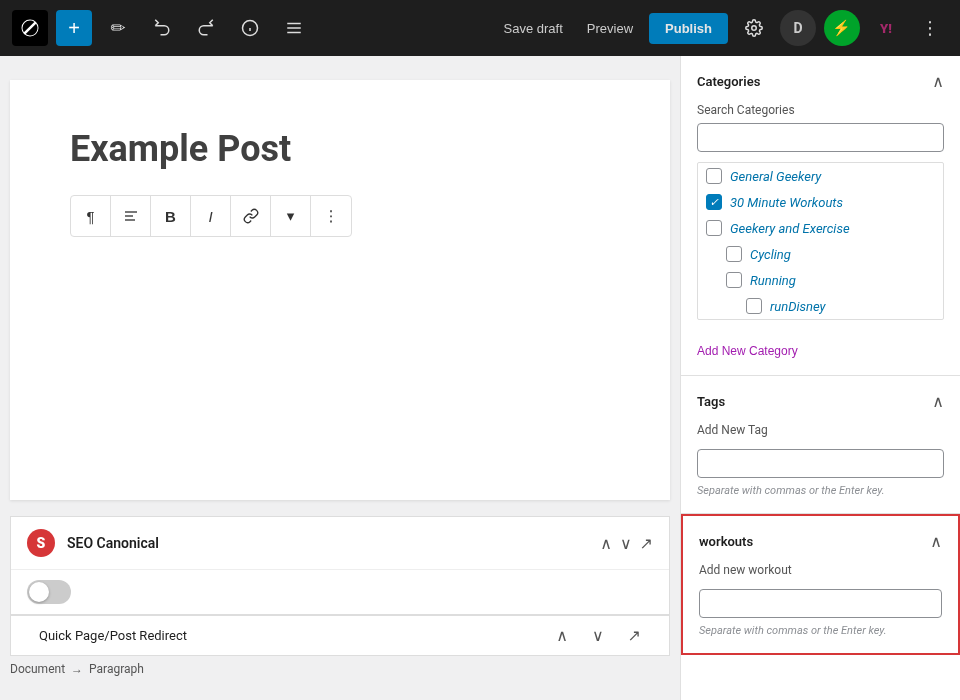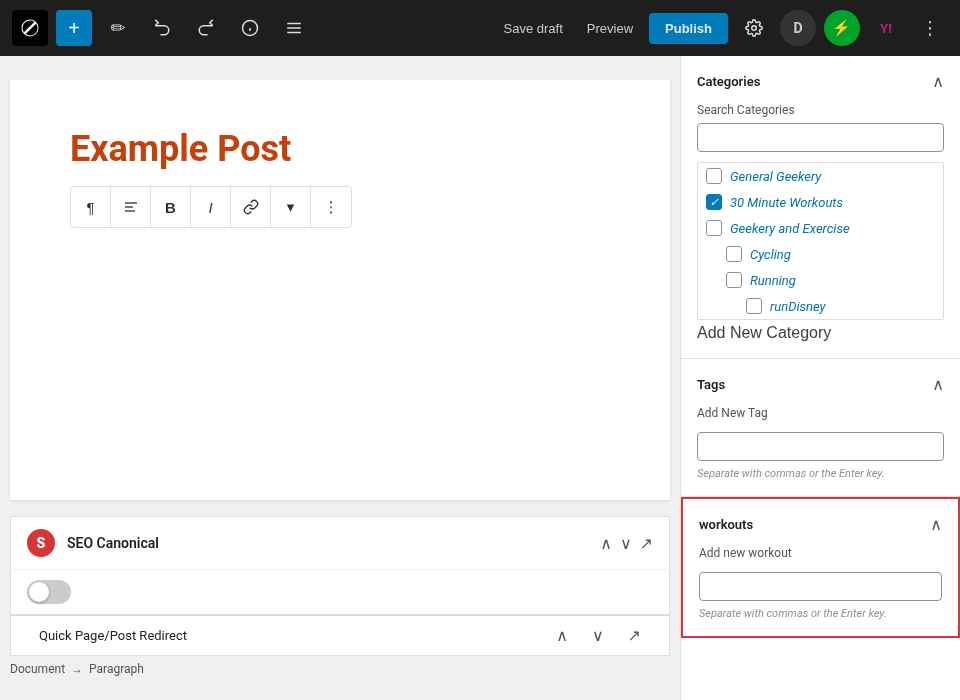--- a/index.html
+++ b/index.html
@@ -49,21 +49,21 @@
       flex: 1; background: #f0f0f1; overflow-y: auto; padding: 24px 0;
       display: flex; flex-direction: column; align-items: center;
       position: relative;
     }
     .editor-canvas {
       background: #fff; width: 660px; min-height: 420px;
       box-shadow: 0 1px 3px rgba(0,0,0,0.1); padding: 48px 60px;
       position: relative;
     }
     .post-title {
-      font-size: 36px; font-weight: 700; color: #c2410c; margin-bottom: 16px;
+      font-size: 36px; font-weight: 700; color: #404040; margin-bottom: 25px;
       border: none; outline: none; width: 100%;
     }
     .toolbar-row {
       display: flex; align-items: center; border: 1px solid #ddd;
       border-radius: 4px; width: fit-content; margin-bottom: 16px;
     }
     .toolbar-item {
       width: 40px; height: 40px; display: flex; align-items: center; justify-content: center;
       border-right: 1px solid #ddd; font-size: 15px; color: #333; cursor: pointer;
       background: transparent; border-top: none; border-bottom: none; border-left: none;
@@ -138,22 +138,22 @@
     .cat-item.indented { padding-left: 28px; }
     .cat-item.indented2 { padding-left: 48px; }
     .cat-checkbox {
       width: 16px; height: 16px; border: 1px solid #8c8f94;
       border-radius: 3px; display: flex; align-items: center; justify-content: center;
       flex-shrink: 0; background: #fff;
     }
     .cat-checkbox.checked { background: #007cba; border-color: #007cba; color: #fff; font-size: 11px; }
     .cat-label { color: #0073aa; font-size: 13px; }
     .add-new-cat {
-      margin-top: 4px; background: none; border: none;
-      color: #404040; font-size: 16px; cursor: pointer; padding: 0;
+      margin-top: 24px; background: none; border: none;
+      color: #a21caf; font-size: 12px; cursor: pointer; padding: 0;
     }
 
     
     .add-tag-label { font-size: 12px; color: #555; margin-bottom: 6px; }
     .tags-hint { font-size: 11px; color: #8c8f94; margin-top: 6px; font-style: italic; }
 
     
     .workouts-section {
       border: 2px solid #d63638; padding: 16px; background: #fff;
     }

